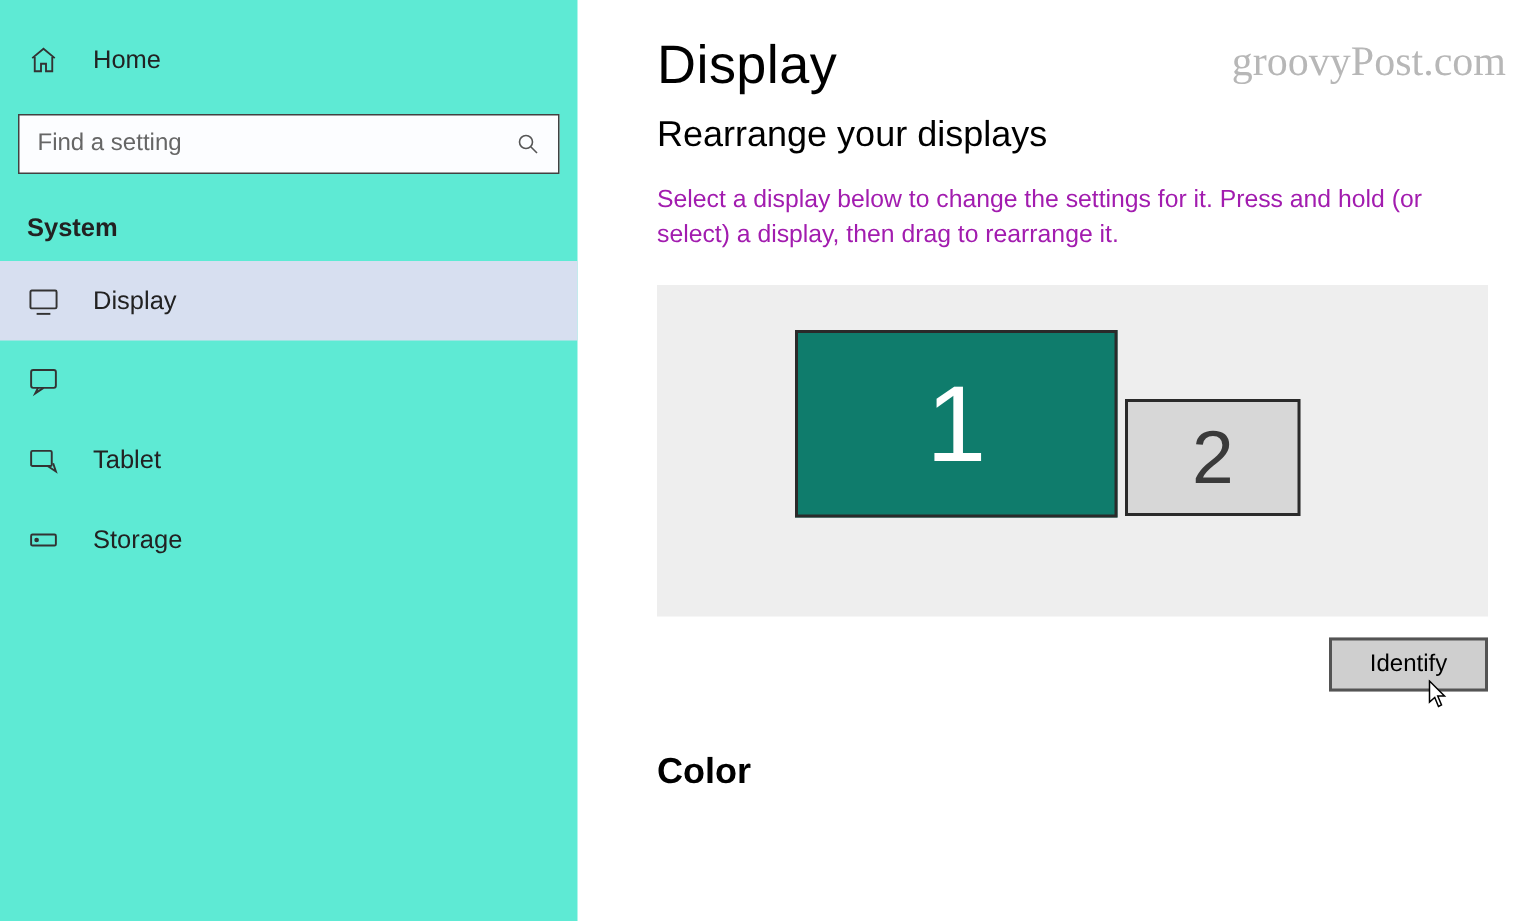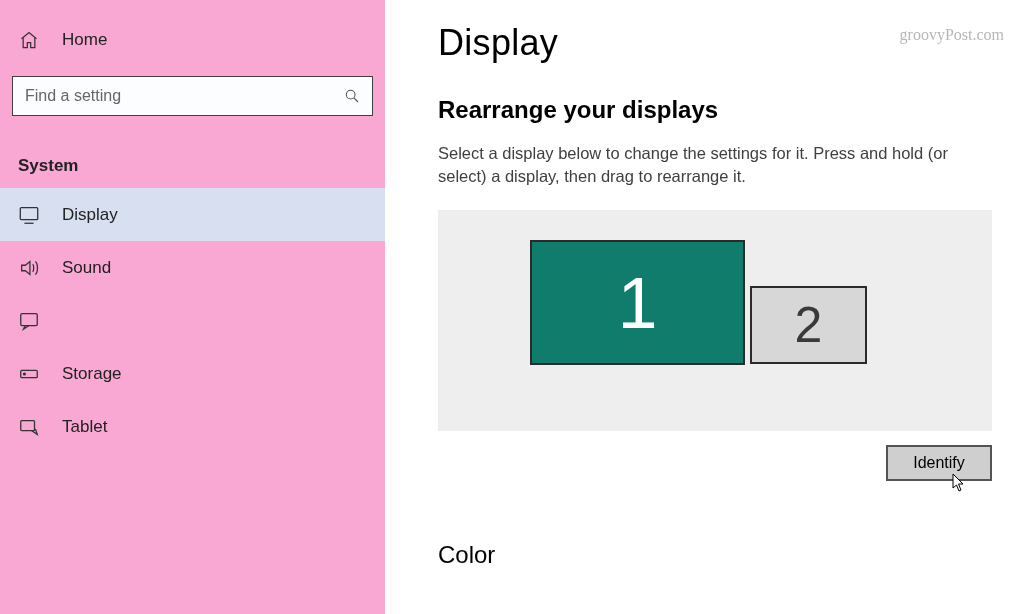--- a/index.html
+++ b/index.html
@@ -3,21 +3,21 @@
 <meta charset="utf-8">
 <style>
   * { box-sizing: border-box; margin: 0; padding: 0; }
   html, body { width: 1024px; height: 614px; overflow: hidden; font-family: "Segoe UI", Arial, sans-serif; }
   body { display: flex; background: #fff; }
 
   
   .sidebar {
     width: 386px;
     height: 100%;
-    background: #f9a8d4;
+    background: #5eead4;
     padding-top: 18px;
     color: #222;
     border-right: 1px solid #fff;
   }
   .home-row {
     display: flex;
     align-items: center;
     height: 44px;
     padding-left: 18px;
     gap: 22px;
@@ -32,21 +32,21 @@
     display: flex;
     align-items: center;
     justify-content: space-between;
     padding: 14px 12px;
   }
   .search-box .placeholder { color: #666; font-size: 16px; }
   .search-box .icon { color: #444; font-size: 16px; }
   .section-title {
     font-weight: 600;
     font-size: 17px;
-    padding: 40px 0 12px 18px;
+    padding: 26px 0 12px 18px;
   }
   .nav {
     display: flex;
     flex-direction: column;
   }
   .nav-item {
     display: flex;
     align-items: center;
     gap: 22px;
     height: 53px;
@@ -66,31 +66,31 @@
   .page-title {
     font-size: 36px;
     font-weight: 400;
     letter-spacing: 0.3px;
   }
   .watermark {
     position: absolute;
     top: 26px;
     right: 20px;
     color: #b7b7b7;
-    font-size: 16px;
+    font-size: 28px;
     font-family: Georgia, 'Times New Roman', serif;
   }
   .section-heading {
     font-size: 24px;
-    font-weight: 700;
-    margin-top: 32px;
+    font-weight: 400;
+    margin-top: 12px;
   }
   .description {
     font-size: 16.5px;
-    color: #404040;
+    color: #a21caf;
     margin-top: 18px;
     line-height: 1.4;
     max-width: 560px;
   }
   .display-canvas {
     margin-top: 22px;
     width: 554px;
     height: 221px;
     background: #eeeeee;
     position: relative;
@@ -143,22 +143,22 @@
   .win-btn.bordered { border: 2px solid #545454; }
   .cursor {
     position: absolute;
     left: 64px;
     top: 26px;
     width: 14px; height: 20px;
     pointer-events: none;
   }
   .color-heading {
     font-size: 24px;
-    font-weight: 400;
-    margin-top: 60px;
+    font-weight: 700;
+    margin-top: 40px;
   }
   svg { display: block; }
 </style>
 </head>
 <body>
 
 <nav class="sidebar">
 
   <div class="home-row">
     <span class="nav-icon">
@@ -187,60 +187,50 @@
     <div class="nav-item selected">
       <span class="nav-icon">
         <svg width="22" height="22" viewBox="0 0 24 24" fill="none" stroke="#333" stroke-width="1.4">
           <rect x="2.5" y="4" width="19" height="13" rx="1"></rect>
             <line x1="7" y1="21" x2="17" y2="21"></line>
         </svg>
       </span>
       <span>Display</span>
     </div>
 
-    <div class="nav-item">
-      <span class="nav-icon">
-        <svg width="22" height="22" viewBox="0 0 24 24" fill="none" stroke="#333" stroke-width="1.4">
-          <path d="M4 9v6h4l5 4V5L8 9H4z"></path>
-            <path d="M16 8c1.5 1 1.5 7 0 8"></path>
-            <path d="M19 5c3 2.5 3 11.5 0 14"></path>
-        </svg>
-      </span>
-      <span>Sound</span>
-    </div>
 
     <div class="nav-item">
       <span class="nav-icon">
         <svg width="22" height="22" viewBox="0 0 24 24" fill="none" stroke="#333" stroke-width="1.4">
           <rect x="3" y="4" width="18" height="13" rx="1.5"></rect>
             <path d="M8 17l-2 4 6-4"></path>
         </svg>
       </span>
     </div>
 
 
 
     <div class="nav-item">
       <span class="nav-icon">
         <svg width="22" height="22" viewBox="0 0 24 24" fill="none" stroke="#333" stroke-width="1.4">
+          <rect x="3" y="5" width="15" height="11" rx="1"></rect>
+            <path d="M15 16l6 4-2-6"></path>
+        </svg>
+      </span>
+      <span>Tablet</span>
+    </div>
+
+    <div class="nav-item">
+      <span class="nav-icon">
+        <svg width="22" height="22" viewBox="0 0 24 24" fill="none" stroke="#333" stroke-width="1.4">
           <rect x="3" y="8" width="18" height="8" rx="1"></rect>
             <circle cx="7" cy="12" r="1" fill="#333"></circle>
         </svg>
       </span>
       <span>Storage</span>
-    </div>
-
-    <div class="nav-item">
-      <span class="nav-icon">
-        <svg width="22" height="22" viewBox="0 0 24 24" fill="none" stroke="#333" stroke-width="1.4">
-          <rect x="3" y="5" width="15" height="11" rx="1"></rect>
-            <path d="M15 16l6 4-2-6"></path>
-        </svg>
-      </span>
-      <span>Tablet</span>
     </div>
 
   </div>
 </nav>
 
 <main class="main">
   <h1 class="page-title">Display</h1>
   <div class="watermark">groovyPost.com</div>
 
   <h2 class="section-heading">Rearrange your displays</h2>

